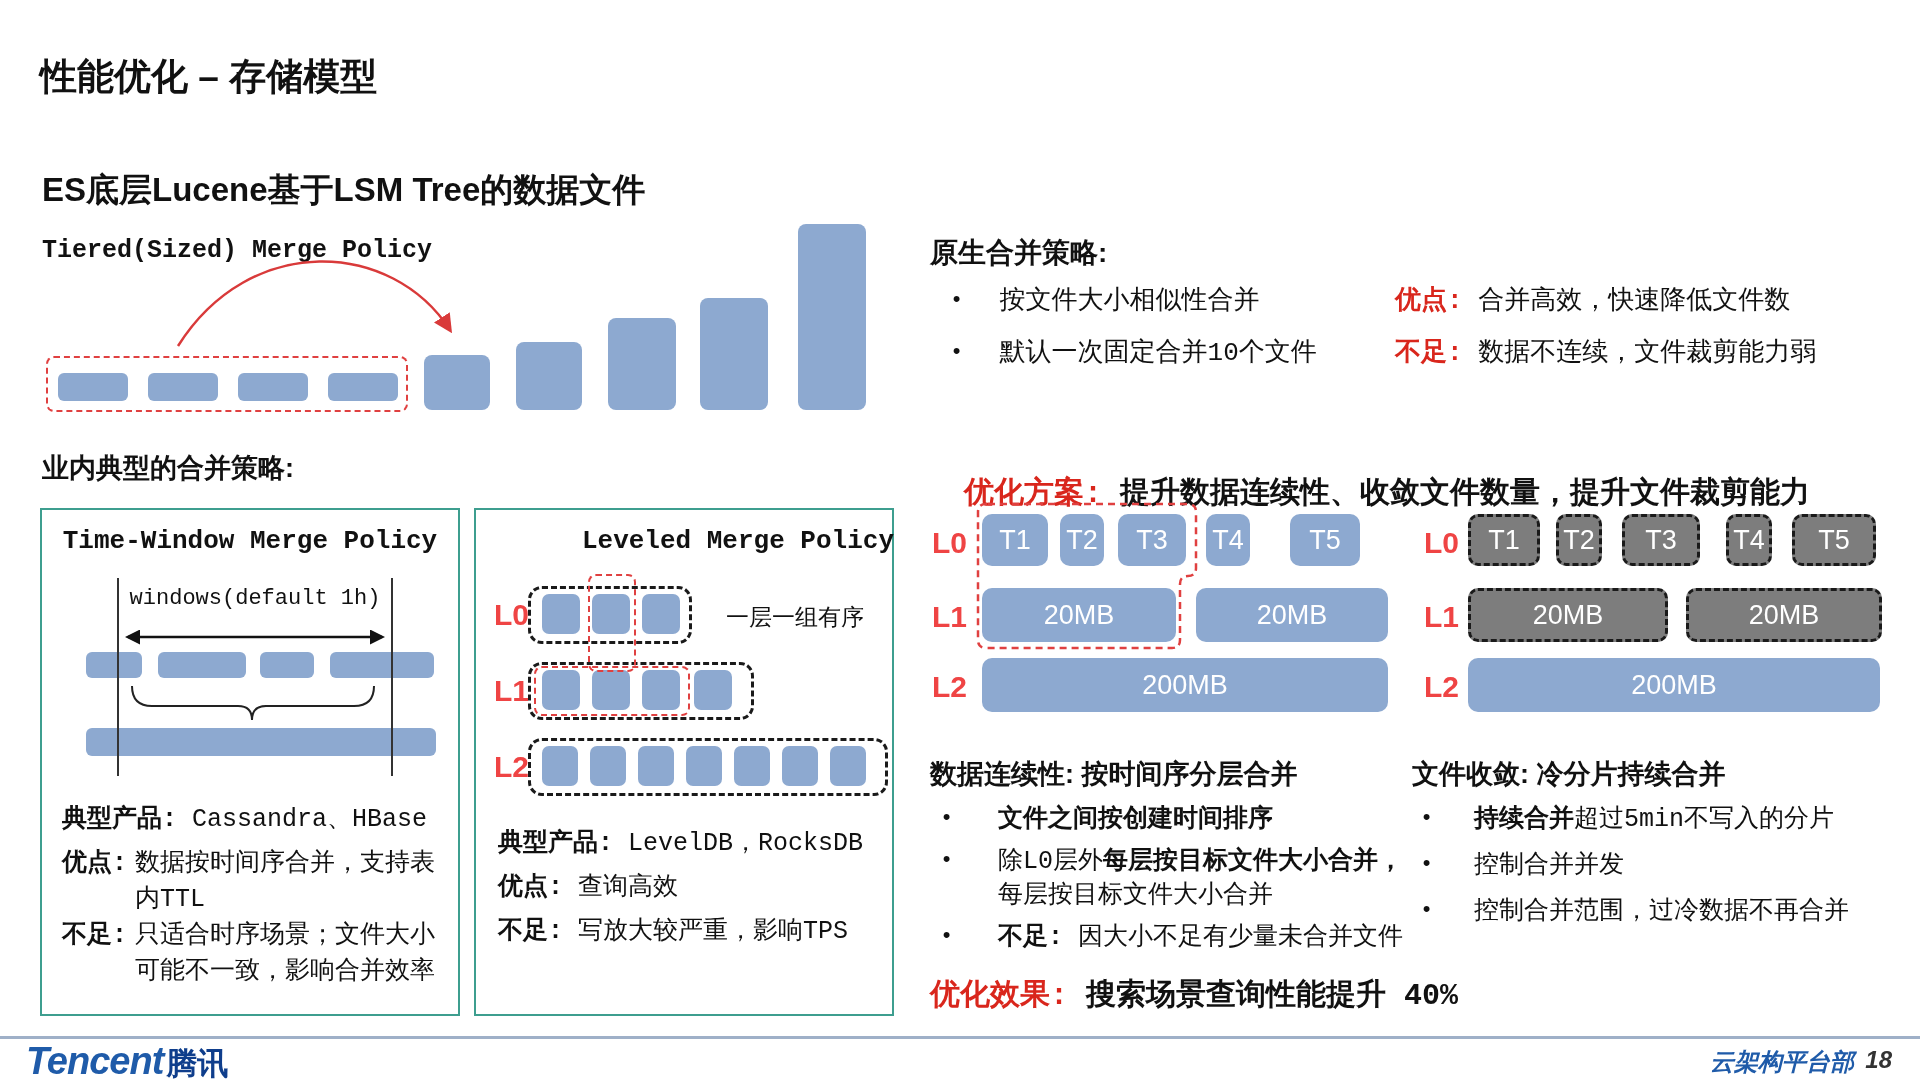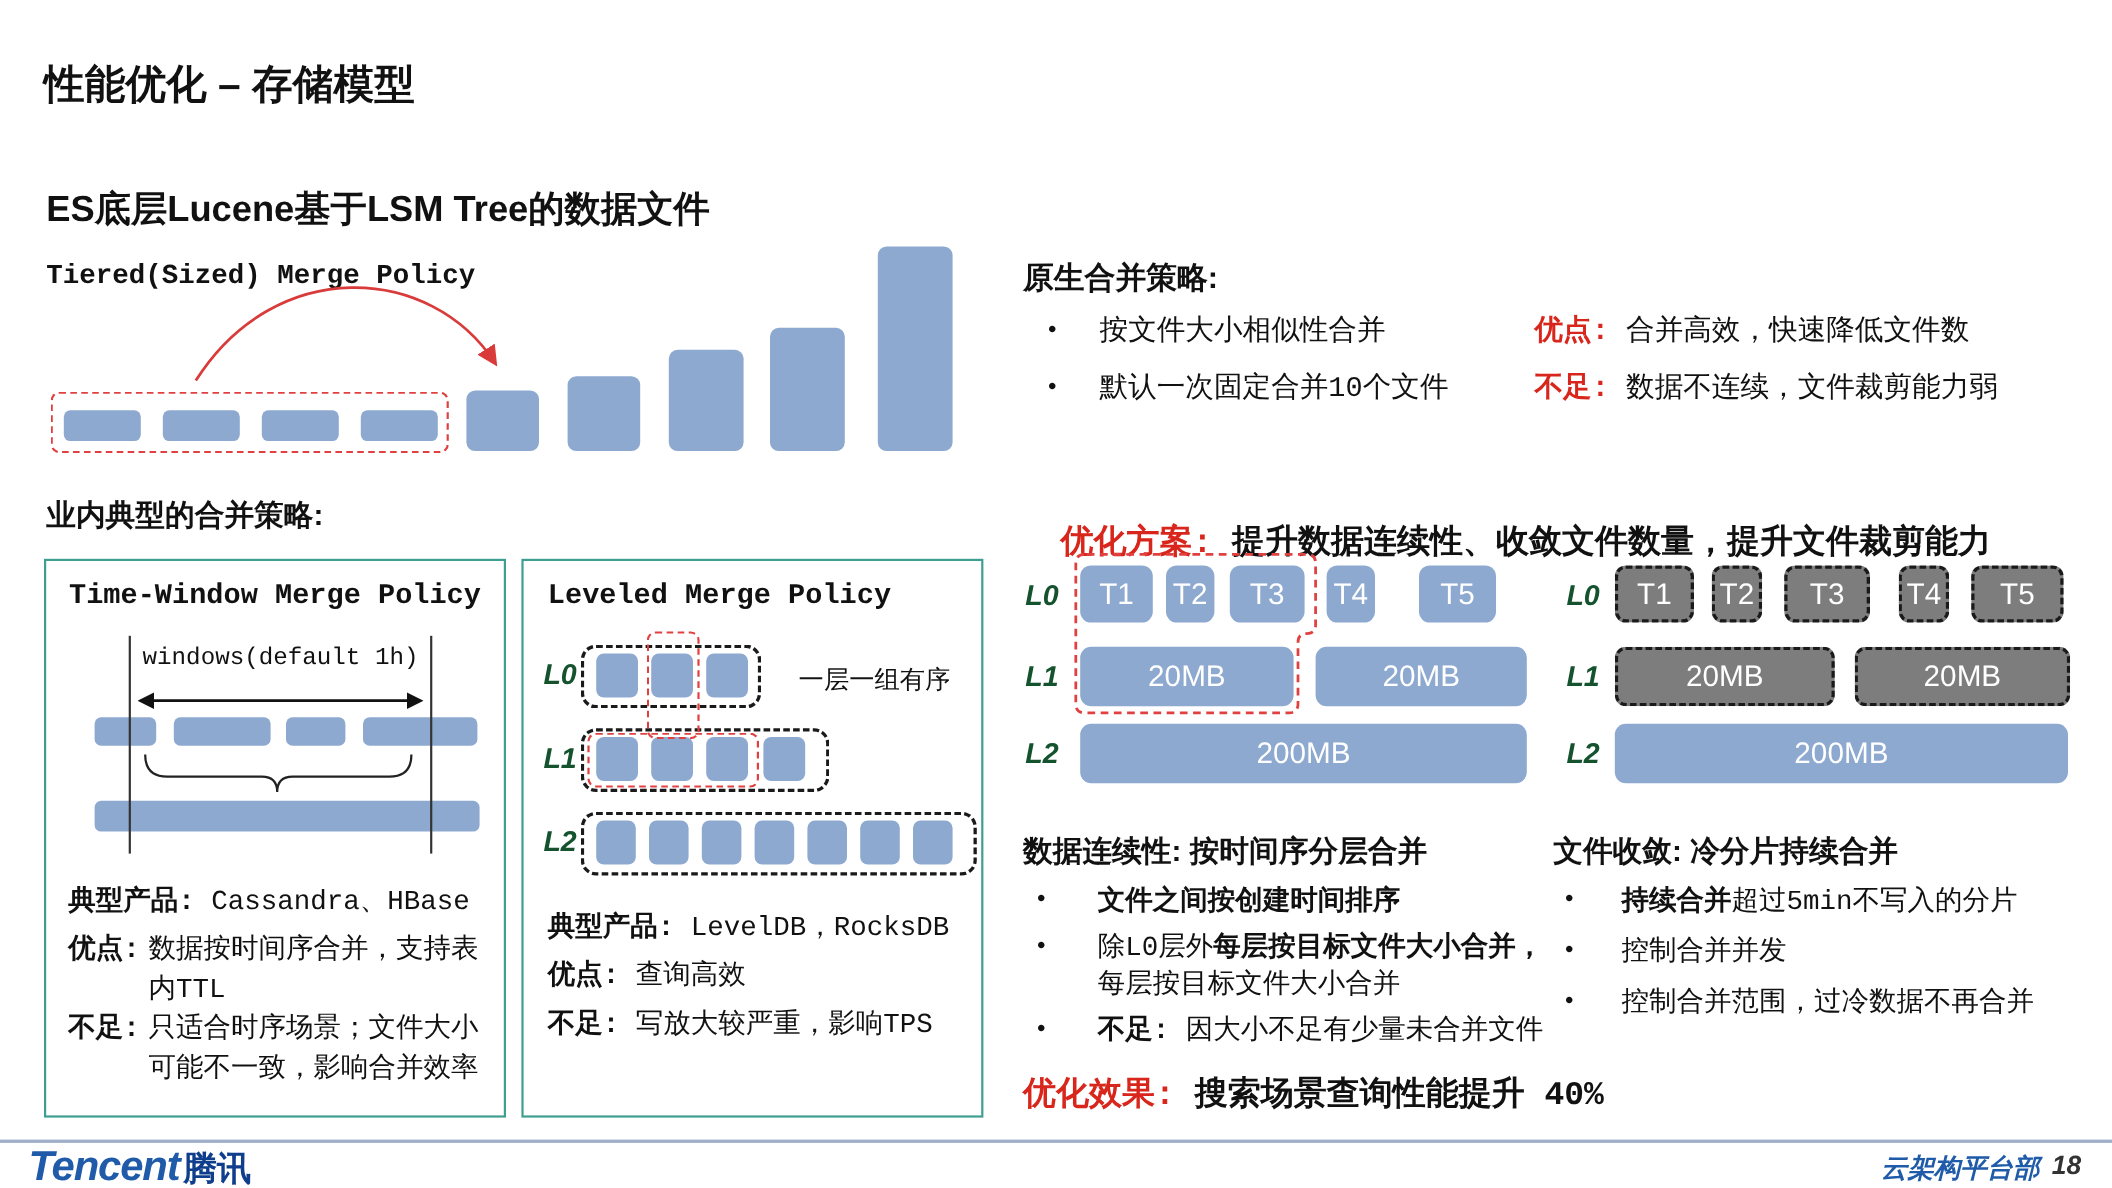--- a/index.html
+++ b/index.html
@@ -14,21 +14,21 @@
   
   .blk { position:absolute; display:flex; align-items:center; justify-content:center;
          color:#fff; border-radius:10px; font-size:27px; }
   .blk.blue { background:#8DA9D0; }
   .blk.gray { background:#7d7d7d; border:3px dashed #1a1a1a; }
   
   .dashc { position:absolute; border:3px dashed #1a1a1a; border-radius:14px; }
   .sq { position:absolute; width:38px; height:40px; background:#8DA9D0; border-radius:7px; }
   .reddash { position:absolute; border:2px dashed #E04040; border-radius:8px; }
   .tealbox { position:absolute; border:2px solid #3E9E8F; background:#fff; }
-  .lvl { position:absolute; font-size:26px; color:#14532d;font-style:italic; }
+  .lvl { position:absolute; font-size:30px; color:#ef4444; }
   .red { color:#D9261C; }
   .b  { font-weight:700; }
   .title { position:absolute; font-size:37px; font-weight:800; letter-spacing:0; }
   .h2 { position:absolute; font-size:33px; font-weight:800; }
   .h3 { position:absolute; font-size:27px; font-weight:700; }
   .txt25 { font-size:25px; line-height:1.42; }
   .txt26 { font-size:26px; }
   .bul { display:inline-block; width:34px; font-size:22px; vertical-align:2px; }
   .flexrow { display:flex; }
   svg.layer { position:absolute; left:0; top:0; pointer-events:none; }
@@ -75,21 +75,21 @@
 <div class="abs txt25 flexrow" style="left:62px; top:846px;">
   <span class="b" style="margin-right:8px; white-space:nowrap;">优点:</span>
   <span style="width:305px;">数据按时间序合并，支持表内TTL</span>
 </div>
 <div class="abs txt25 flexrow" style="left:62px; top:918px;">
   <span class="b" style="margin-right:8px; white-space:nowrap;">不足:</span>
   <span style="width:305px;">只适合时序场景；文件大小可能不一致，影响合并效率</span>
 </div>
 
 <div class="tealbox" style="left:474px; top:508px; width:420px; height:508px;"></div>
-<div class="abs b" style="left:474px; top:526px; width:420px; text-align:left; font-size:26px;margin-left:24px;">Leveled Merge Policy</div>
+<div class="abs b" style="left:474px; top:526px; width:420px; text-align:right; font-size:26px;">Leveled Merge Policy</div>
 
 <div class="lvl b" style="left:494px; top:598px;">L0</div>
 <div class="dashc" style="left:528px; top:586px; width:164px; height:58px;"></div>
 <div class="sq" style="left:542px; top:594px;"></div>
 <div class="sq" style="left:592px; top:594px;"></div>
 <div class="sq" style="left:642px; top:594px;"></div>
 <div class="abs" style="left:726px; top:602px; font-size:23px;">一层一组有序</div>
 
 <div class="lvl b" style="left:494px; top:674px;">L1</div>
 <div class="dashc" style="left:528px; top:662px; width:226px; height:58px;"></div>

